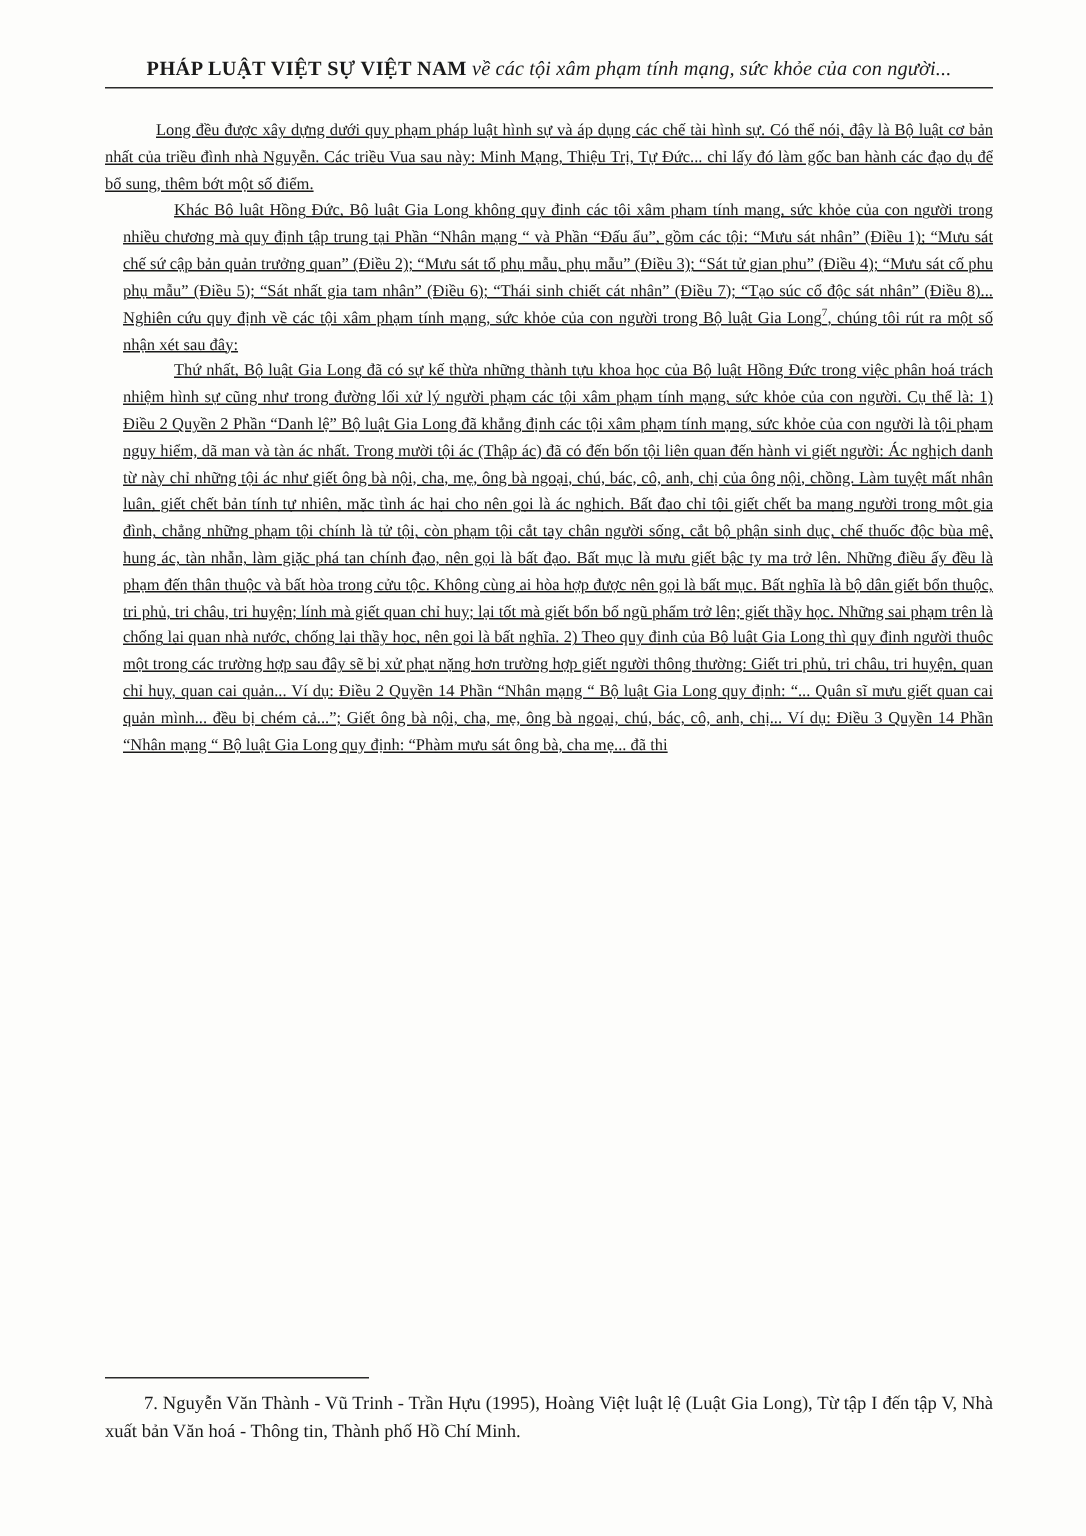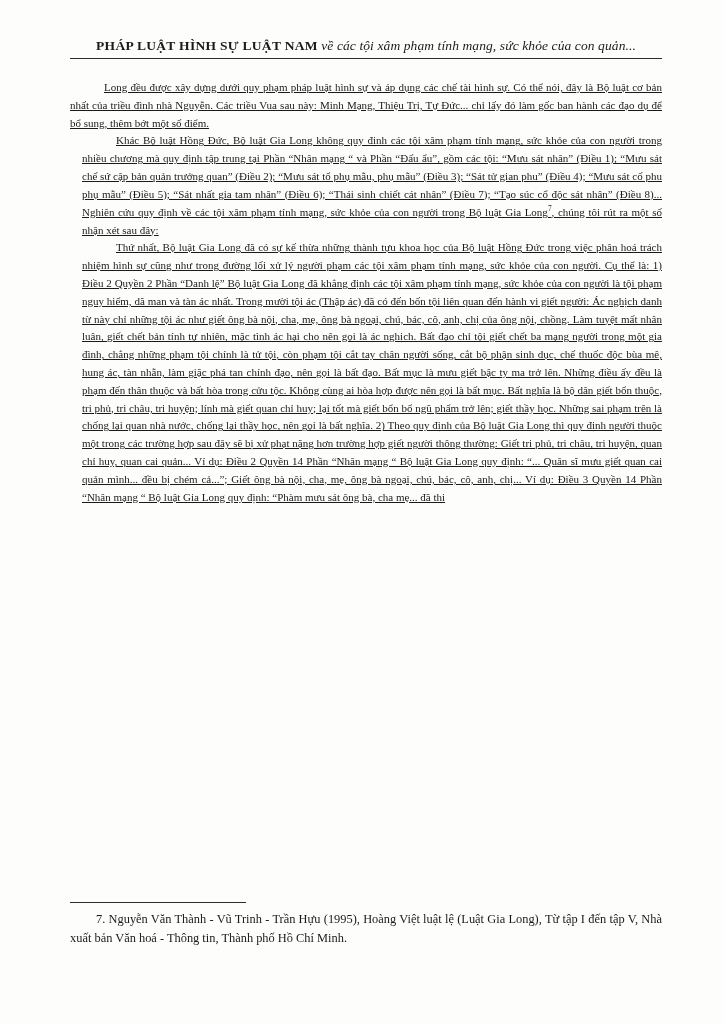--- a/index.html
+++ b/index.html
@@ -64,21 +64,21 @@
     font-size: 0.68em;
     vertical-align: super;
     line-height: 0;
   }
 
   
   .footnote-wrap {
     position: absolute;
     left: 70px;
     right: 62px;
-    bottom: 76px;
+    bottom: 60px;
   }
   .footnote-rule {
     border: 0;
     border-top: 1px solid #2b2b2b;
     width: 176px;
     margin: 0 0 7px 0;
   }
   .footnote {
     font-size: 12.4px;
     line-height: 1.55;
@@ -98,21 +98,21 @@
     font-style: italic;
     font-weight: bold;
   }
 </style>
 </head>
 <body>
 
 <div class="page">
 
   <div class="running-head">
-    <span class="rh-bold">PHÁP LUẬT HÌNH SỰ LUẬT NAM</span><span class="rh-italic"> về các tội xâm phạm tính mạng, sức khỏe của con quản...</span>
+    <span class="rh-bold">PHÁP LUẬT VIỆT SỰ VIỆT NAM</span><span class="rh-italic"> về các tội xâm phạm tính mạng, sức khỏe của con người...</span>
   </div>
   <hr class="rule">
 
   <div class="body-text">
     <p>Long đều được xây dựng dưới quy phạm pháp luật hình sự và áp dụng các chế tài hình sự. Có thể nói, đây là Bộ luật cơ bản nhất của triều đình nhà Nguyễn. Các triều Vua sau này: Minh Mạng, Thiệu Trị, Tự Đức... chỉ lấy đó làm gốc ban hành các đạo dụ để bổ sung, thêm bớt một số điểm.</p>
     <p><span>Khác Bộ luật Hồng Đức, Bộ luật Gia Long không quy định các tội xâm phạm tính mạng, sức khỏe của con người trong nhiều chương mà quy định tập trung tại Phần “Nhân mạng “ và Phần “Đấu ẩu”, gồm các tội: “Mưu sát nhân” (Điều 1); “Mưu sát chế sứ cập bản quản trưởng quan” (Điều 2); “Mưu sát tổ phụ mẫu, phụ mẫu” (Điều 3); “Sát tử gian phu” (Điều 4); “Mưu sát cố phu phụ mẫu” (Điều 5); “Sát nhất gia tam nhân” (Điều 6); “Thái sinh chiết cát nhân” (Điều 7); “Tạo súc cổ độc sát nhân” (Điều 8)... Nghiên cứu quy định về các tội xâm phạm tính mạng, sức khỏe của con người trong Bộ luật Gia Long</span><sup>7</sup><span>, chúng tôi rút ra một số nhận xét sau đây:</span></p>
     <p>Thứ nhất, Bộ luật Gia Long đã có sự kế thừa những thành tựu khoa học của Bộ luật Hồng Đức trong việc phân hoá trách nhiệm hình sự cũng như trong đường lối xử lý người phạm các tội xâm phạm tính mạng, sức khỏe của con người. Cụ thể là: 1) Điều 2 Quyền 2 Phần “Danh lệ” Bộ luật Gia Long đã khẳng định các tội xâm phạm tính mạng, sức khỏe của con người là tội phạm nguy hiểm, dã man và tàn ác nhất. Trong mười tội ác (Thập ác) đã có đến bốn tội liên quan đến hành vi giết người: Ác nghịch danh từ này chỉ những tội ác như giết ông bà nội, cha, mẹ, ông bà ngoại, chú, bác, cô, anh, chị của ông nội, chồng. Làm tuyệt mất nhân luân, giết chết bản tính tự nhiên, mặc tình ác hại cho nên gọi là ác nghịch. Bất đạo chỉ tội giết chết ba mạng người trong một gia đình, chẳng những phạm tội chính là tử tội, còn phạm tội cắt tay chân người sống, cắt bộ phận sinh dục, chế thuốc độc bùa mê, hung ác, tàn nhẫn, làm giặc phá tan chính đạo, nên gọi là bất đạo. Bất mục là mưu giết bậc ty ma trở lên. Những điều ấy đều là phạm đến thân thuộc và bất hòa trong cửu tộc. Không cùng ai hòa hợp được nên gọi là bất mục. Bất nghĩa là bộ dân giết bổn thuộc, tri phủ, tri châu, tri huyện; lính mà giết quan chỉ huy; lại tốt mà giết bổn bổ ngũ phẩm trở lên; giết thầy học. Những sai phạm trên là chống lại quan nhà nước, chống lại thầy học, nên gọi là bất nghĩa. 2) Theo quy định của Bộ luật Gia Long thì quy định người thuộc một trong các trường hợp sau đây sẽ bị xử phạt nặng hơn trường hợp giết người thông thường: Giết tri phủ, tri châu, tri huyện, quan chỉ huy, quan cai quản... Ví dụ: Điều 2 Quyền 14 Phần “Nhân mạng “ Bộ luật Gia Long quy định: “... Quân sĩ mưu giết quan cai quản mình... đều bị chém cả...”; Giết ông bà nội, cha, mẹ, ông bà ngoại, chú, bác, cô, anh, chị... Ví dụ: Điều 3 Quyền 14 Phần “Nhân mạng “ Bộ luật Gia Long quy định: “Phàm mưu sát ông bà, cha mẹ... đã thi</p>
   </div>
 
   <div class="footnote-wrap">

